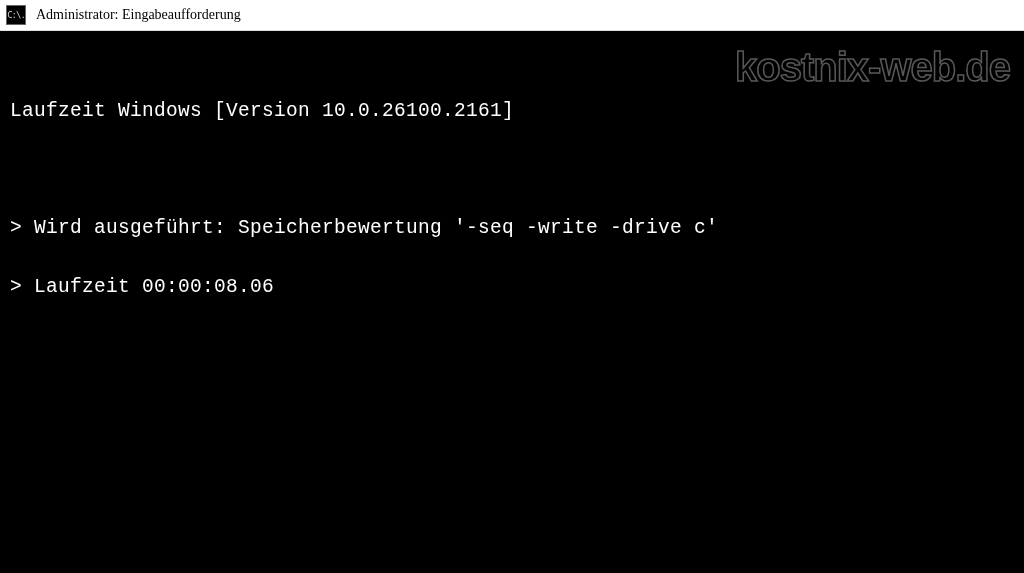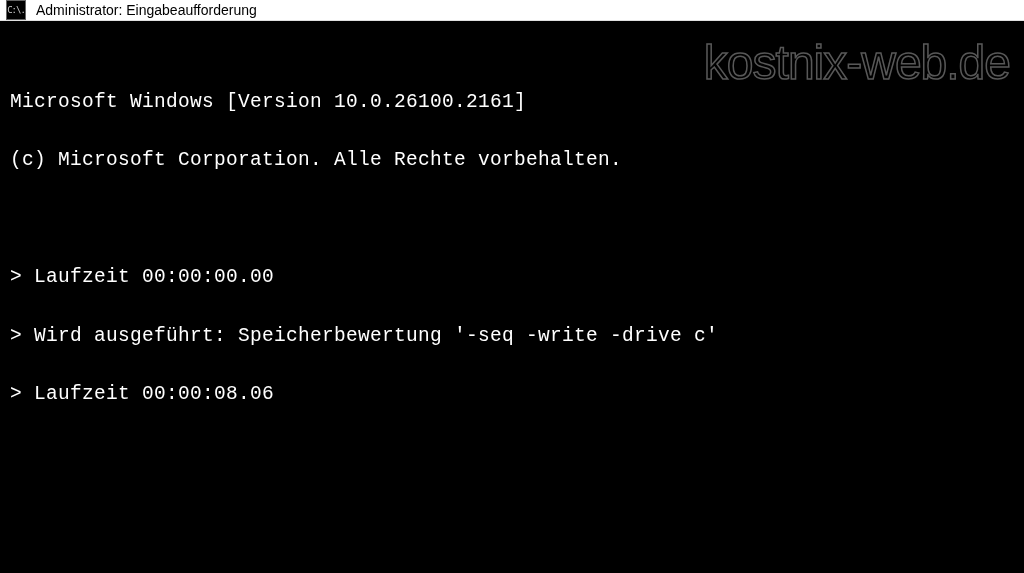--- a/index.html
+++ b/index.html
@@ -34,64 +34,62 @@
       display: flex;
       align-items: center;
       justify-content: center;
       margin-right: 10px;
       font-size: 9px;
       color: #ccc;
       font-family: monospace;
       letter-spacing: -1px;
     }
     .title-text {
-      font-family: Liberation Sans, sans-serif;
+      font-family: Liberation Serif, serif;
       font-size: 14px;
       color: #000;
     }
     .terminal {
       background: #000;
       color: #fff;
       flex: 1;
       padding: 8px 10px;
       font-size: 19.5px;
       line-height: 1.5;
       white-space: pre;
       letter-spacing: 0.3px;
       position: relative;
     }
     .watermark {
       position: absolute;
       top: 6px;
       right: 14px;
       font-family: Arial, sans-serif;
-      font-weight: 400;
-      font-size: 48px;
+      font-weight: 700;
+      font-size: 40px;
       letter-spacing: -1px;
       color: transparent;
       -webkit-text-stroke: 1.5px rgba(160,160,160,0.55);
       pointer-events: none;
       user-select: none;
     }
     .line { display: block; }
   </style>
 </head>
 <body>
 
 <div class="window">
   <div class="title-bar">
     <div class="app-icon">C:\.</div>
     <div class="title-text">Administrator: Eingabeaufforderung</div>
   </div>
   <div class="terminal">
     <div class="watermark">kostnix-web.de</div>
-<span class="line">Microsoft Windows [Version 10.0.26100.2161]</span>
-<span class="line">(c) Microsoft Corporation. Alle Rechte vorbehalten.</span>
+<span class="line">Laufzeit Windows [Version 10.0.26100.2161]</span>
 <span class="line"> </span>
-<span class="line">&gt; Laufzeit 00:00:00.00</span>
 <span class="line">&gt; Wird ausgeführt: Speicherbewertung '-seq -write -drive c'</span>
 <span class="line">&gt; Laufzeit 00:00:08.06</span>
 
 
 
 
 
 
 
   </div>

